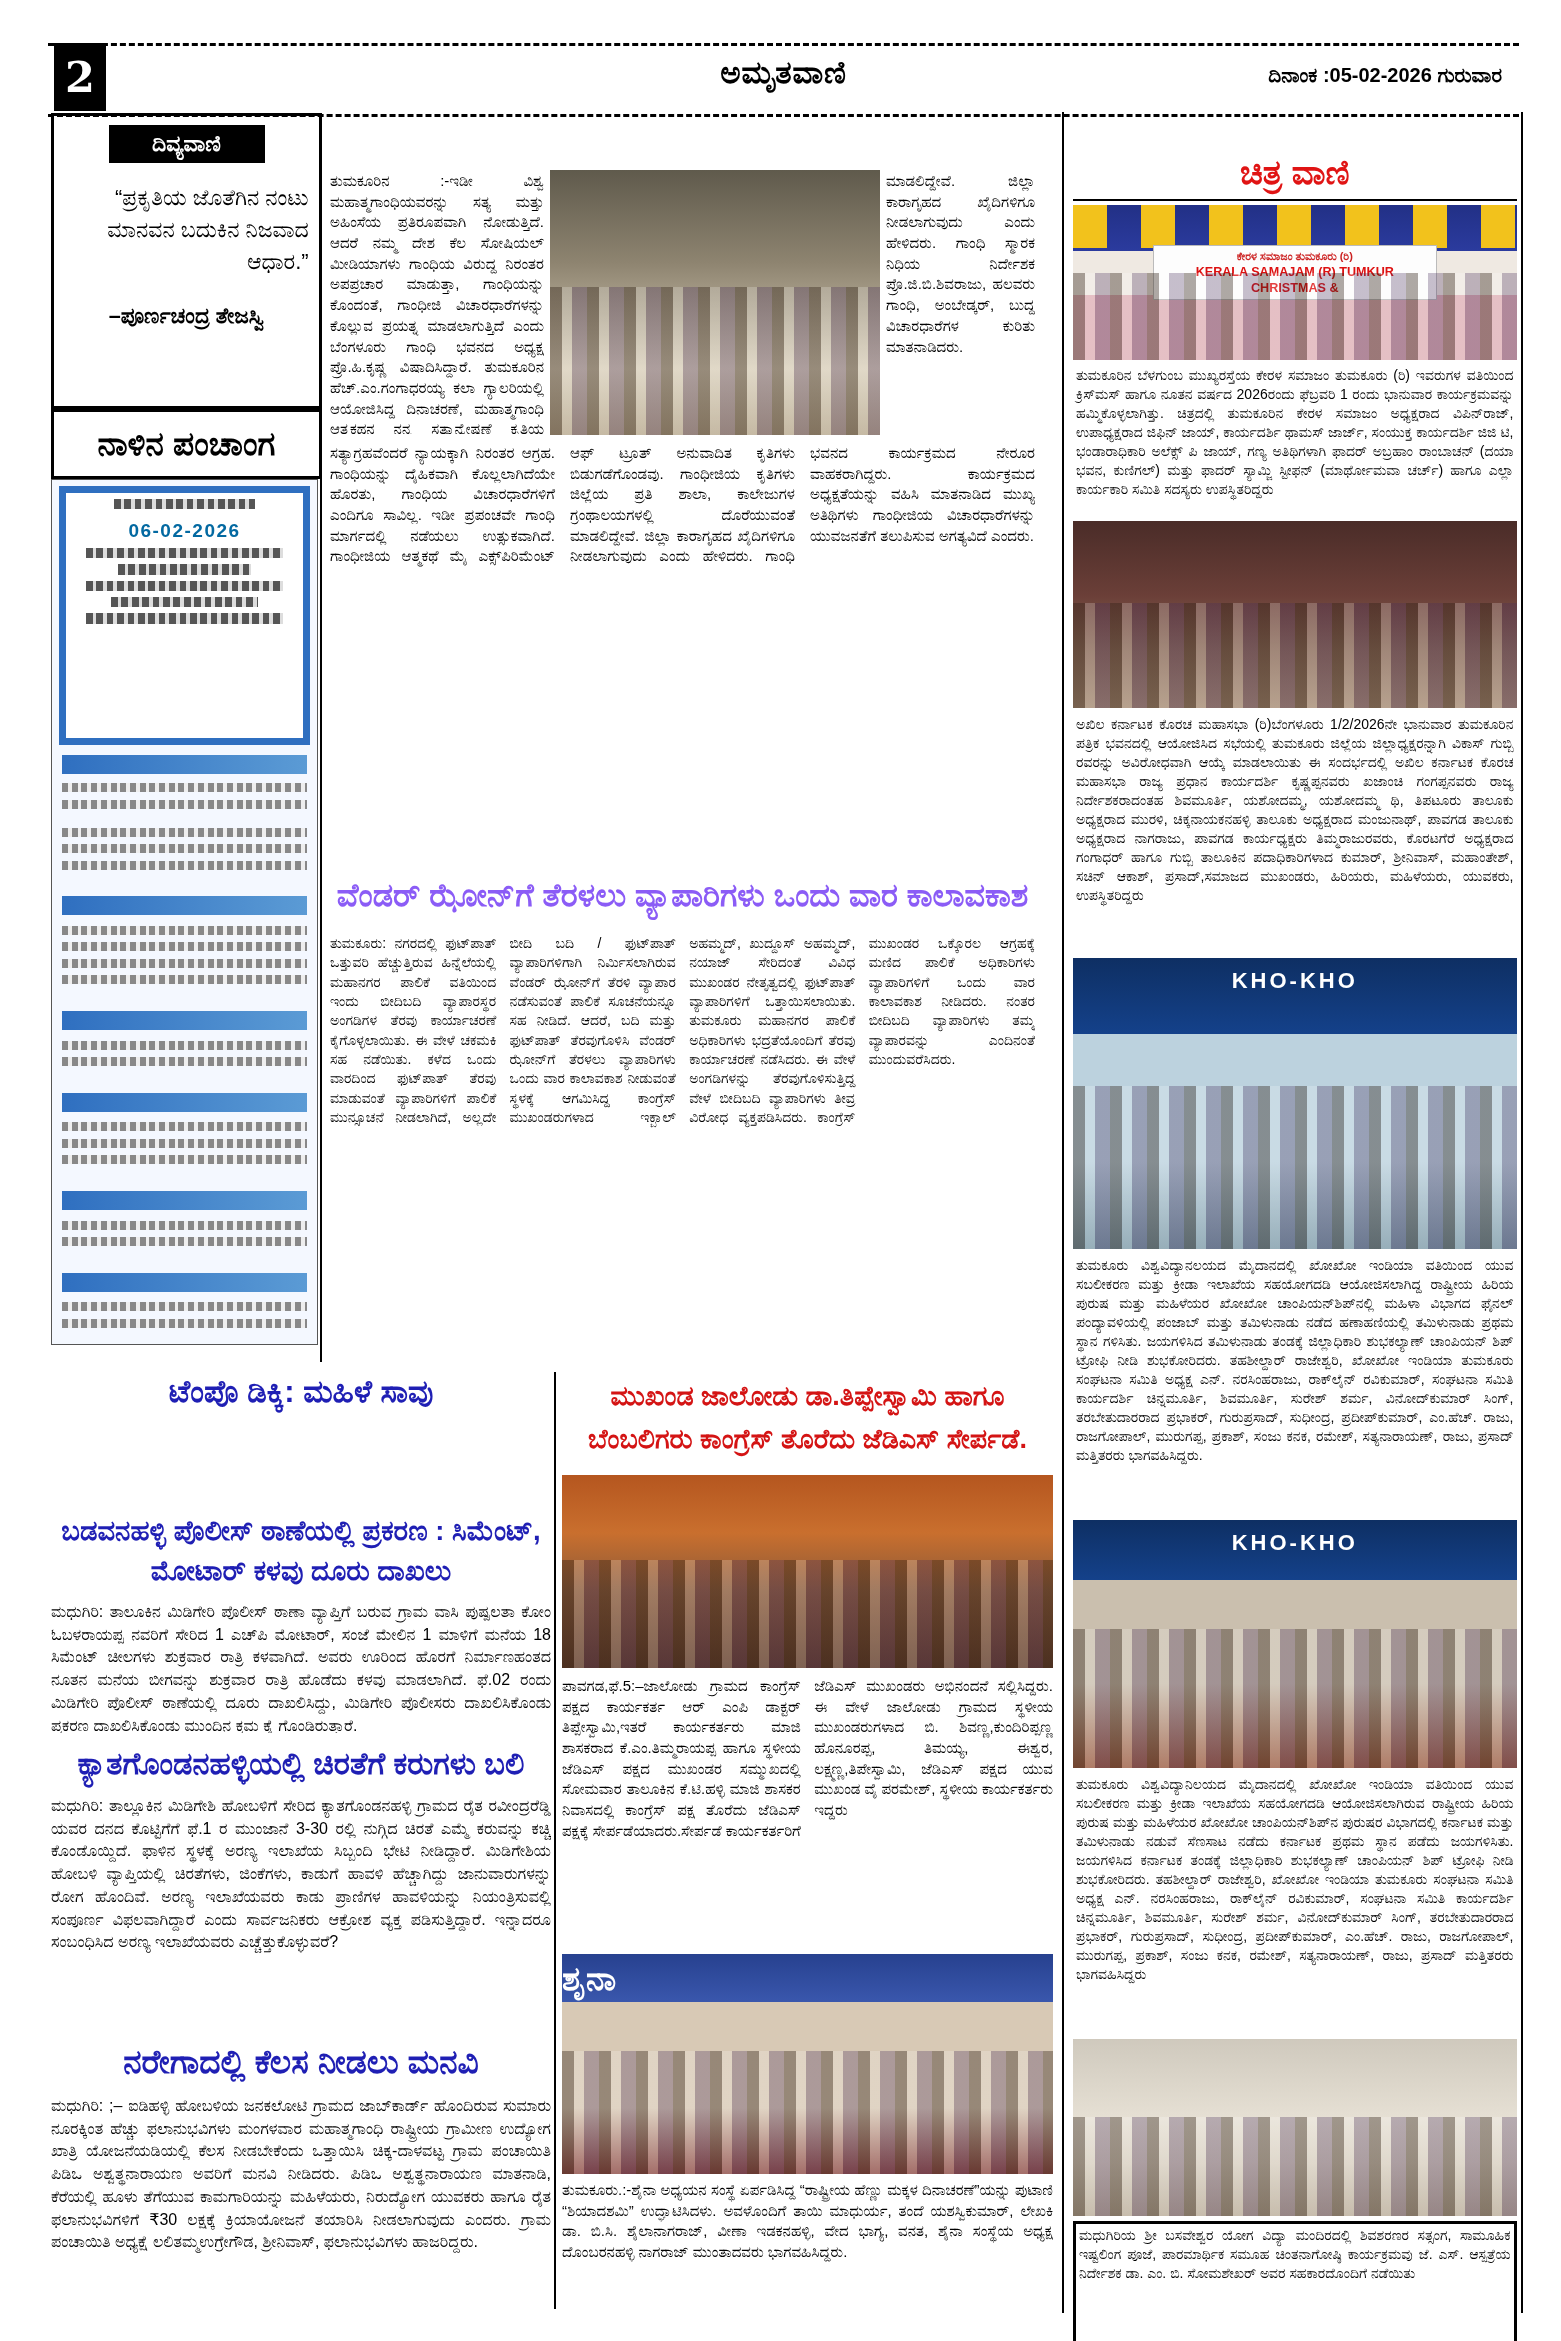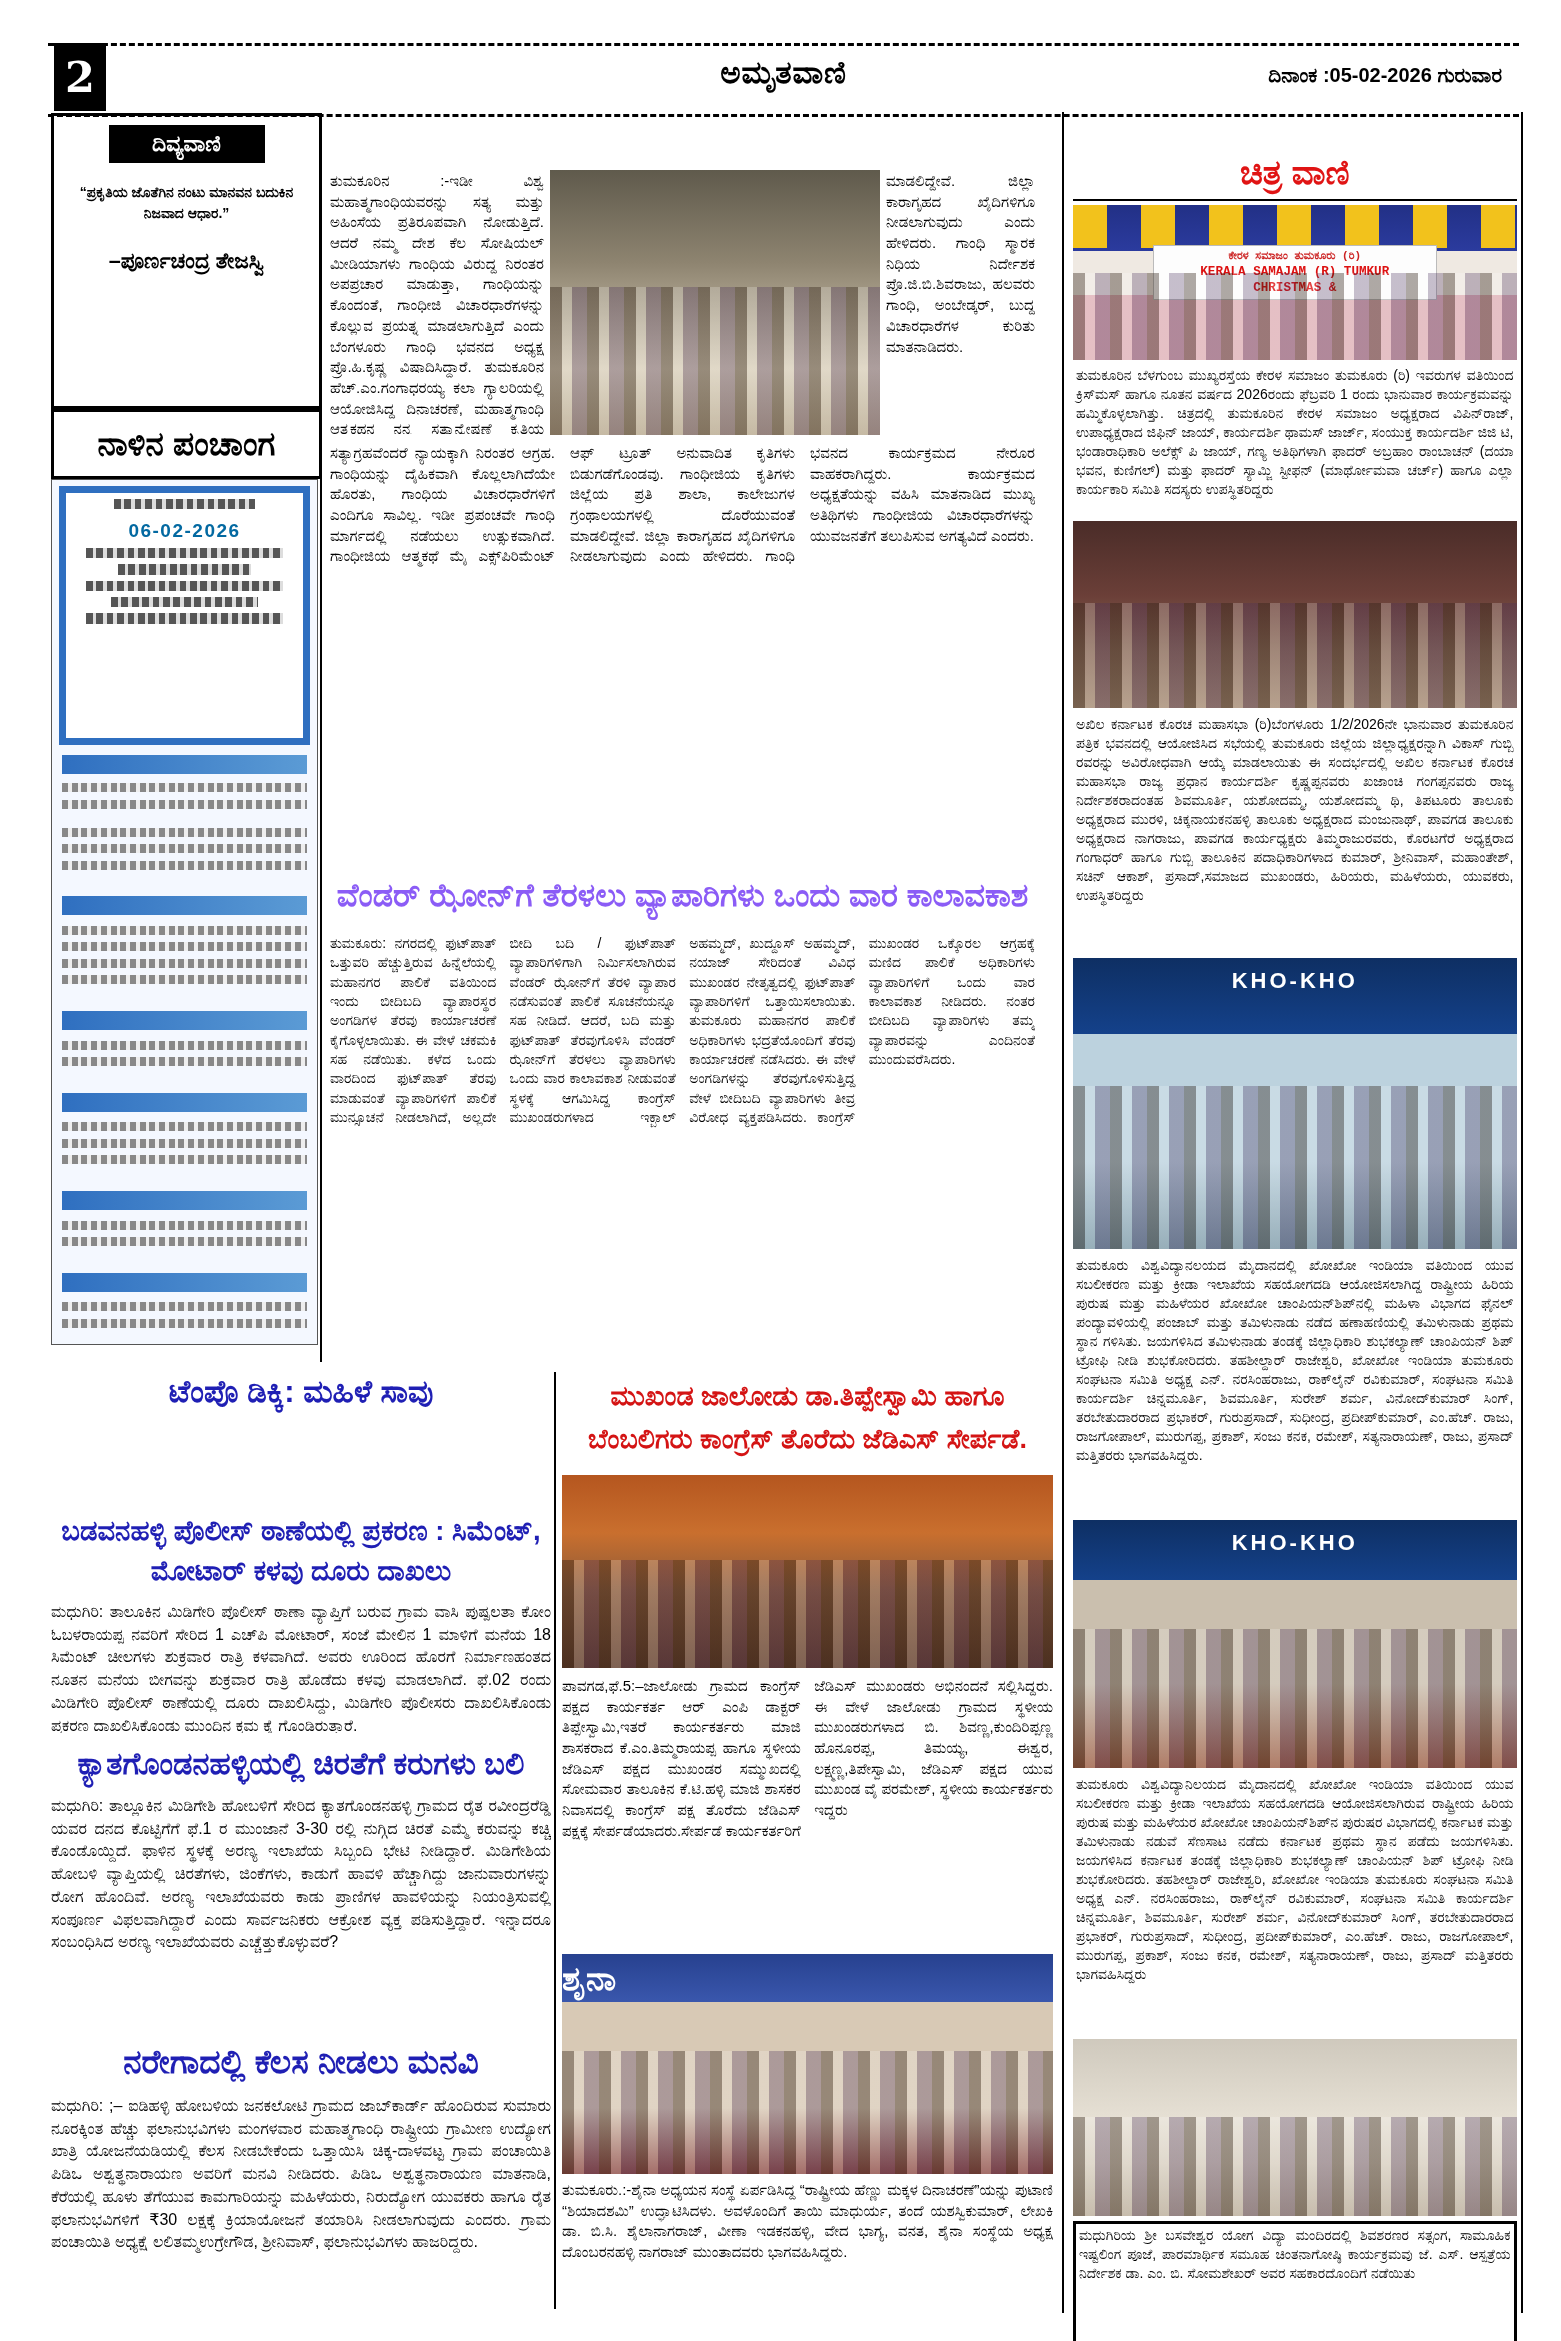--- a/index.html
+++ b/index.html
@@ -11,21 +11,21 @@
   #pgnum{left:54px;top:43px;width:52px;height:68px;background:#000;color:#fff;
          font-family:"DejaVu Serif",serif;font-size:43px;font-weight:bold;text-align:center;line-height:68px;}
   #masthead{left:48px;top:55px;width:1471px;text-align:center;font-size:31px;font-weight:bold;letter-spacing:0.7px;}
   #dateline{top:64px;right:59px;font-size:20px;font-weight:bold;}
   
   .vrule{width:2.2px;background:#000;}
   
   #quoteBox{left:51px;top:113px;width:265px;height:290px;border:3px solid #000;}
   #quoteTitle{margin:9px auto 0;width:156px;background:#000;color:#fff;text-align:center;
               font-size:22px;font-weight:bold;padding:6px 0;}
-  #quoteText{margin:19.3px 10.4px 0;text-align:center;font-size:14px;font-weight:bold;line-height:1.45;}
+  #quoteText{margin:19.3px 10.4px 0;text-align:right;font-size:22px;font-weight:normal;line-height:1.45;}
   #quoteAuthor{margin:25px 10.4px 0;text-align:center;font-size:21.6px;font-weight:bold;}
   #panchTitleBox{left:51px;top:409px;width:265px;height:64px;border:3px solid #000;
                  text-align:center;font-size:33px;font-weight:bold;line-height:64px;}
   #panchImg{left:51px;top:479px;width:265px;height:864px;border:1.5px solid #555;background:#f4f8ff;overflow:hidden;}
   .panchFrame{position:absolute;left:7.4px;top:6px;right:7.4px;height:245px;border:7.4px solid #2f6fc0;background:#fff;}
   .blurline{height:10.4px;margin:6px 19.3px 0;background:repeating-linear-gradient(90deg,#555 0 6.7px,#ddd 6.7px 10.4px);}
   .panchDate{margin-top:10.4px;text-align:center;font-size:19px;font-weight:bold;color:#0369a1;letter-spacing:1.5px;}
   .panchBar{position:absolute;left:10.4px;right:10.4px;height:19.3px;background:linear-gradient(90deg,#2f6fc0,#5b9bd5);}
   .panchRow{position:absolute;left:10.4px;right:10.4px;height:9px;background:repeating-linear-gradient(90deg,#888 0 6px,#eee 6px 9.7px);}
   
@@ -34,21 +34,21 @@
   .hl{font-weight:bold;text-align:center;overflow:hidden;}
   .hl-blue{color:#1f1fb4;}
   .hl-pink{color:#8b5cf6;}
   .hl-red{color:#d41414;}
   .hl-green{color:#128a12;}
   
   .photo{overflow:hidden;background:#9a8f80;}
   .crowd::after{content:"";position:absolute;left:0;right:0;bottom:0;height:56%;
     background:repeating-linear-gradient(90deg,rgba(45,30,20,.38) 0 12px,rgba(255,255,255,.20) 12px 22px,rgba(70,45,90,.30) 22px 37px);}
   .ph-main{background:linear-gradient(180deg,#5f5a4c 0%,#8e8470 35%,#d9cfba 75%,#b7a88d 100%);}
-  .ph-kerala{background:linear-gradient(180deg,#223086 0%,#2b3b9e 30%,#efe9e2 30% 58%,#dfb0b6 58% 100%);font-family:Liberation Mono, monospace;}
+  .ph-kerala{background:linear-gradient(180deg,#223086 0%,#2b3b9e 30%,#efe9e2 30% 58%,#dfb0b6 58% 100%);}
   .swag{position:absolute;left:0;right:0;top:0;height:43px;
     background:repeating-linear-gradient(90deg,#f2c21c 0 34px,rgba(0,0,0,0) 34px 68px);}
   .banner-white{position:absolute;left:18%;right:18%;top:26%;background:#fdfdfd;border:1.5px solid #bbb;
     text-align:center;padding:3px 1.5px;}
   .banner-white .k{color:#c22;font-size:11px;font-weight:bold;line-height:1.3;}
   .banner-white .e{color:#d11;font-size:12.6px;font-weight:bold;line-height:1.3;}
   .ph-korcha{background:linear-gradient(180deg,#4a2c28 0%,#6b3f38 40%,#8a6a58 70%,#a58a72 100%);}
   .ph-kho-w{background:linear-gradient(180deg,#0e2f63 0%,#14418a 26%,#bcd2de 26% 70%,#7d9aa8 100%);}
   .ph-kho-m{background:linear-gradient(180deg,#0e2f63 0%,#14418a 24%,#cabfae 24% 66%,#9b5c42 100%);}
   .kho-banner{position:absolute;left:0;right:0;top:10.4px;text-align:center;color:#fff;font-size:22px;font-weight:bold;letter-spacing:3px;}

